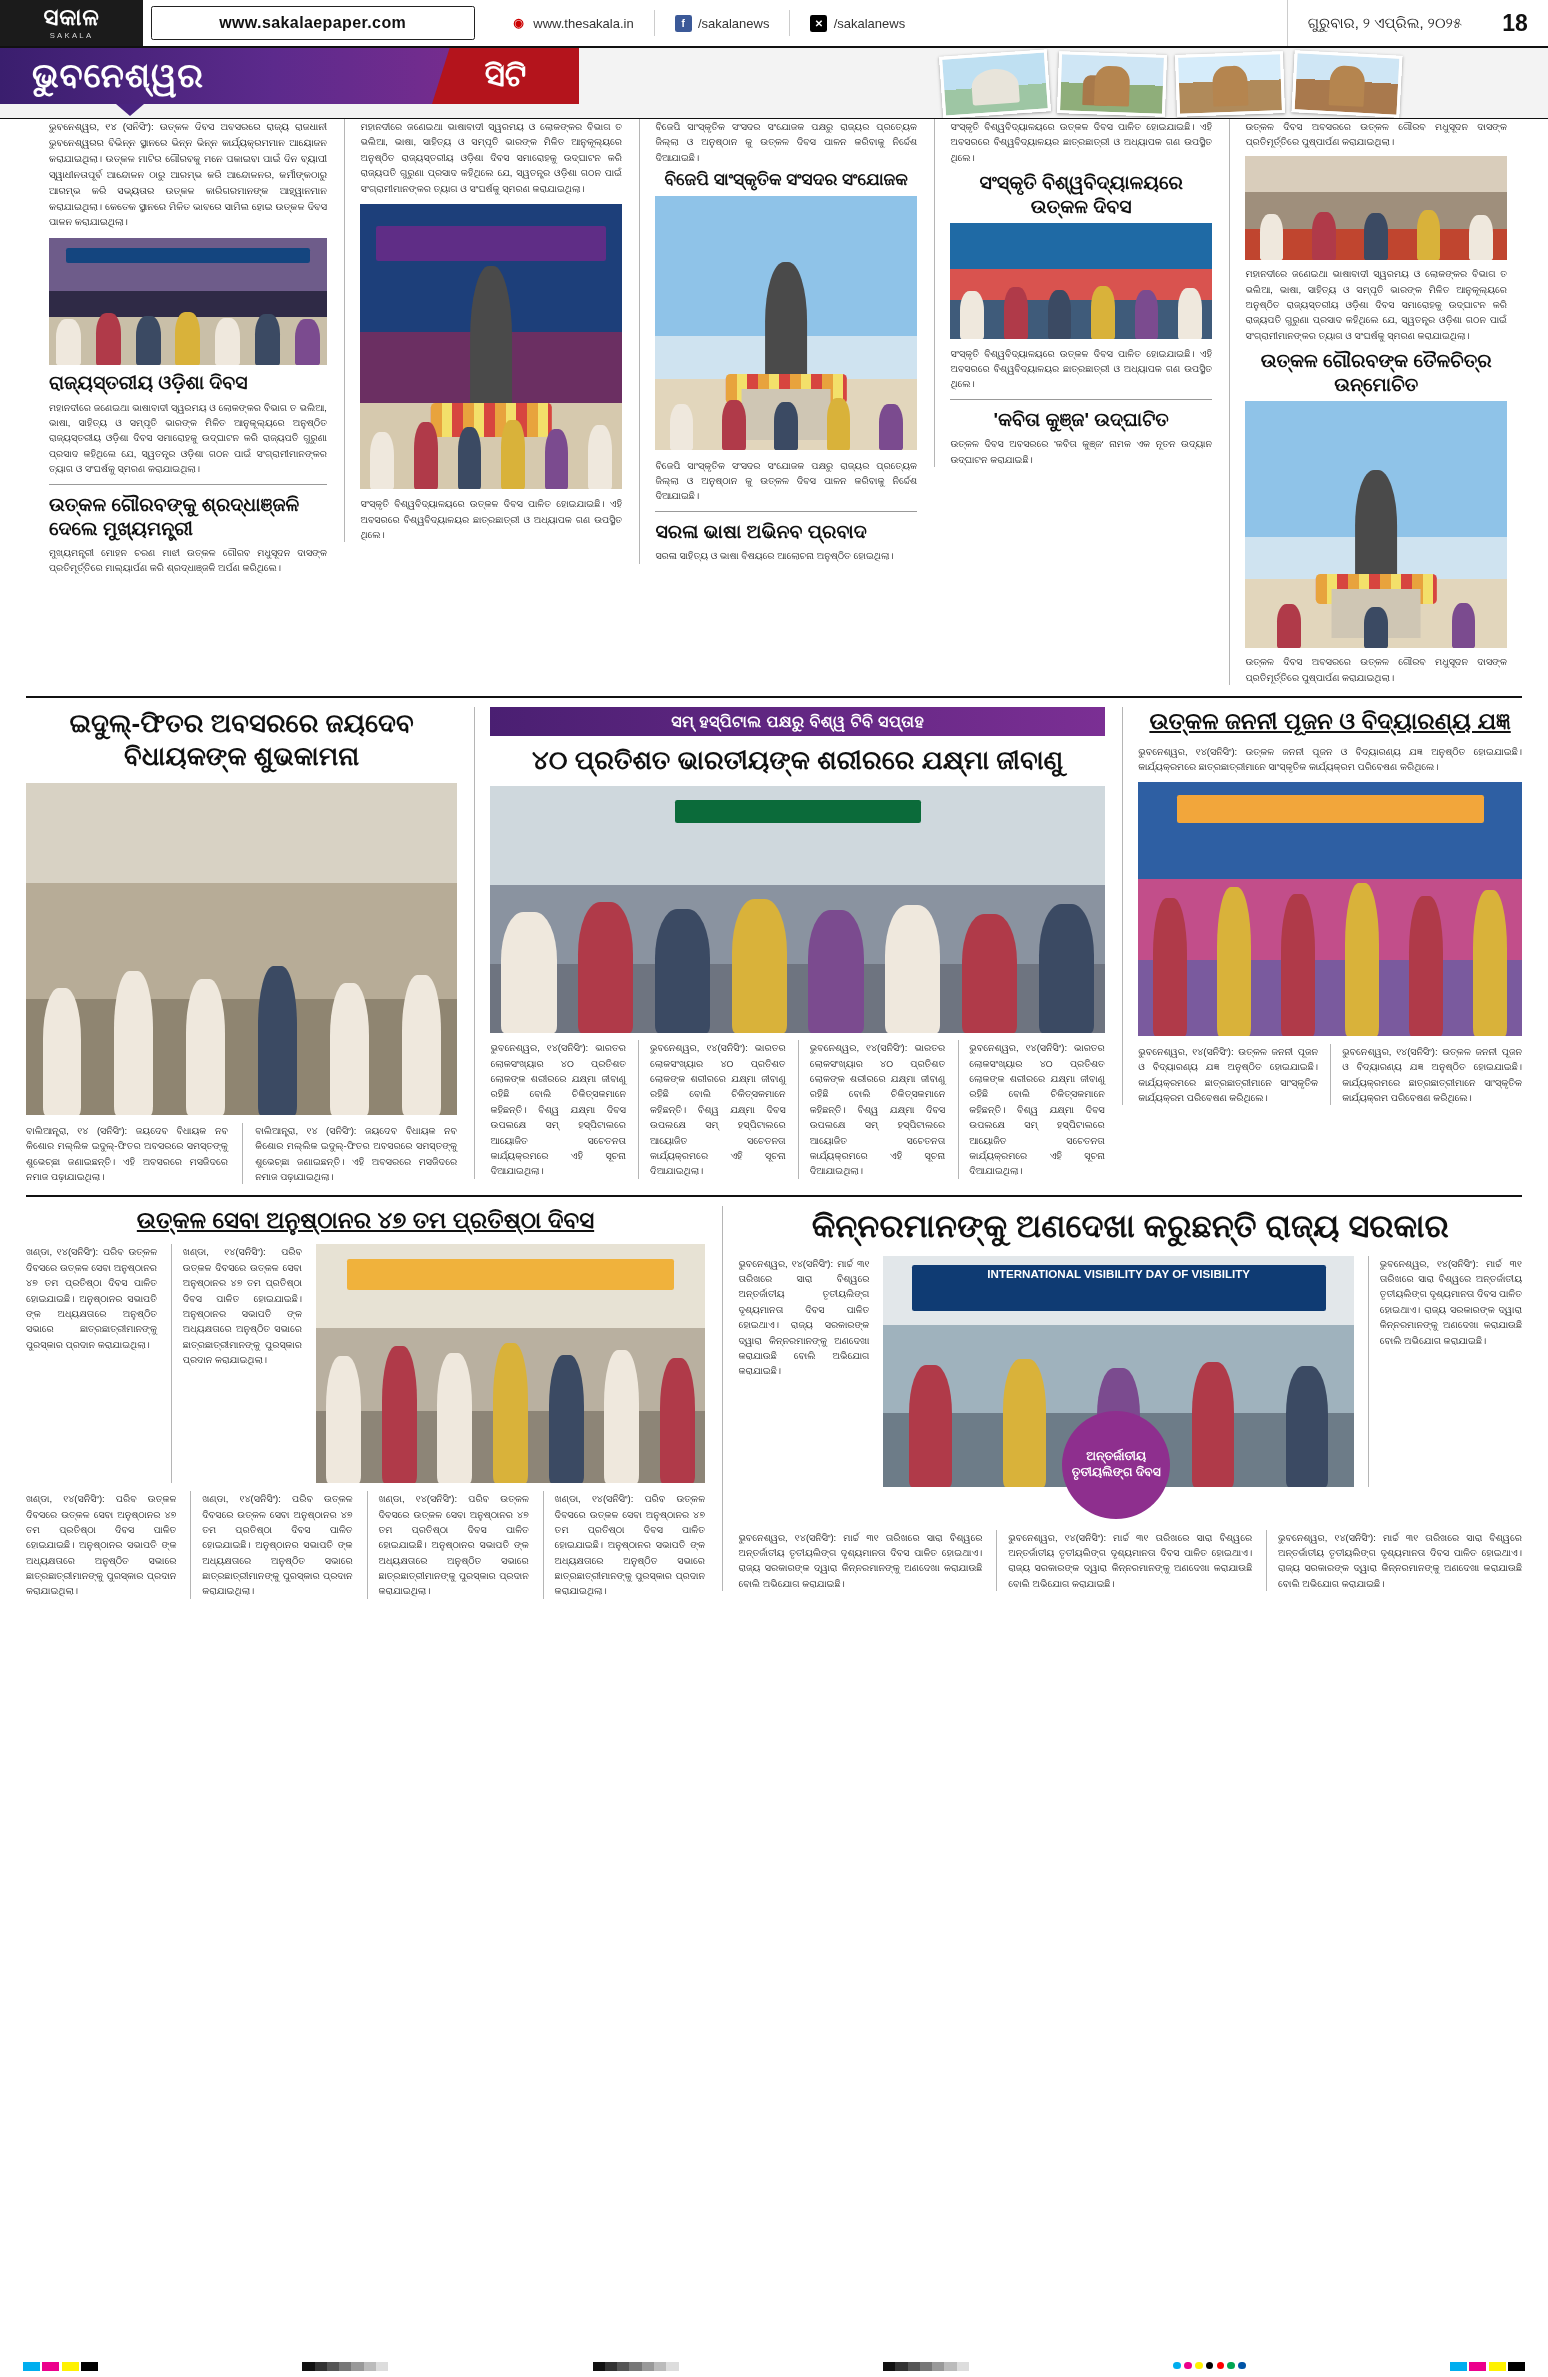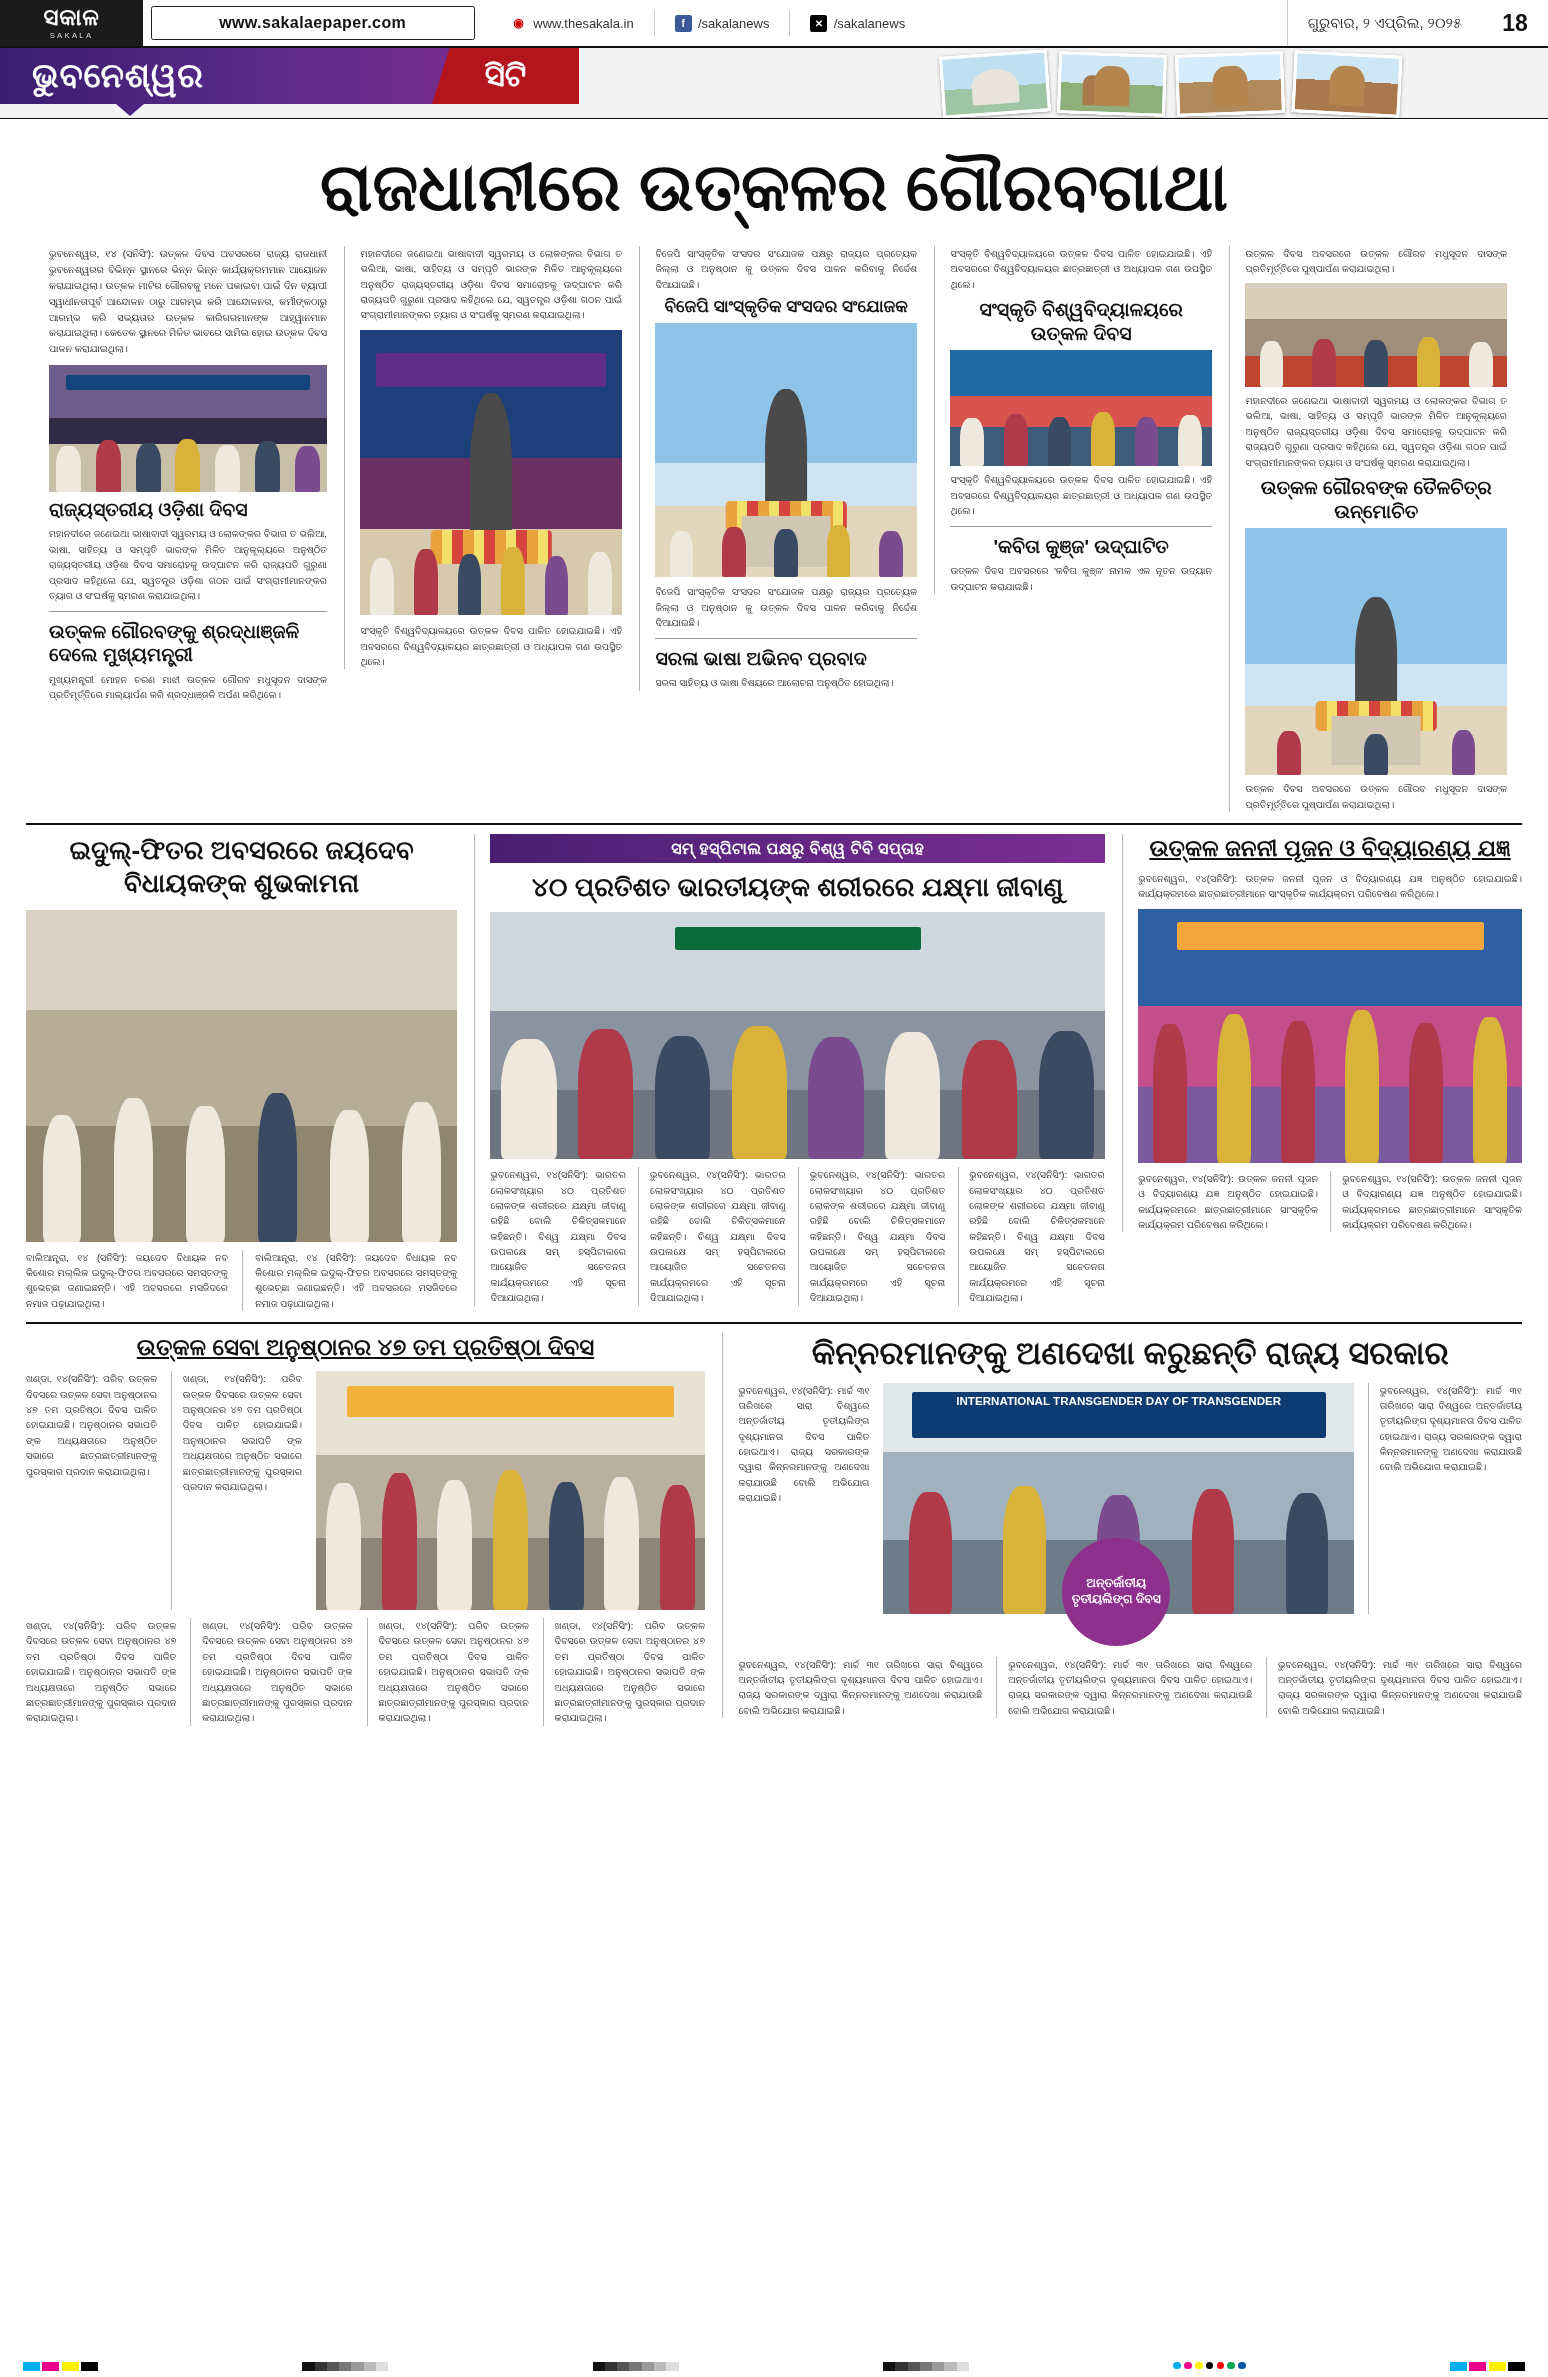--- a/index.html
+++ b/index.html
@@ -179,21 +179,20 @@
         </div>
       <div class="thumb t3">
           <div class="tower"></div>
         </div>
       <div class="thumb t4">
           <div class="tower"></div>
         </div>
     </div>
   </div>
 
-  <div class="headline">ରାଜଧାନୀରେ ଉତ୍କଳର ଗୌରବଗାଥା</div>
 
   <div class="wrap">
 
     <div class="grid" style="align-items:flex-start;margin-left:23px;">
 
       <div style="width:278px;">
         <div class="lead">ଭୁବନେଶ୍ୱର, ୧୪ (ସନିସିଂ): ଉତ୍କଳ ଦିବସ ଅବସରରେ ରାଜ୍ୟ ରାଜଧାନୀ ଭୁବନେଶ୍ୱରର ବିଭିନ୍ନ ସ୍ଥାନରେ ଭିନ୍ନ ଭିନ୍ନ କାର୍ଯ୍ୟକ୍ରମମାନ ଆୟୋଜନ କରାଯାଇଥିଲା। ଉତ୍କଳ ମାଟିର ଗୌରବକୁ ମନେ ପକାଇବା ପାଇଁ ଦିନ ବ୍ୟାପୀ ସ୍ୱାଧୀନତାପୂର୍ବ ଆନ୍ଦୋଳନ ଠାରୁ ଆରମ୍ଭ କରି ଆନ୍ଦୋଳନର, କର୍ମୀଙ୍କଠାରୁ ଆରମ୍ଭ କରି ସଭ୍ୟତାର ଉତ୍କଳ କାରିଗରମାନଙ୍କ ଆହ୍ୱାନମାନ କରାଯାଇଥିଲା। କେତେକ ସ୍ଥାନରେ ମିଳିତ ଭାବରେ ସାମିଲ ହୋଇ ଉତ୍କଳ ଦିବସ ପାଳନ କରାଯାଇଥିଲା।</div>
         <div class="photo ph-meet" style="height:127px;margin-top:7.7px;">
           <div class="banner-strip blue"></div>
           <div class="figs">
@@ -397,21 +396,21 @@
         </div>
       </div>
 
       <div class="vline" style="flex:1;padding-left:15.4px;">
         <div class="sec-head lg">କିନ୍ନରମାନଙ୍କୁ ଅଣଦେଖା କରୁଛନ୍ତି ରାଜ୍ୟ ସରକାର</div>
         <div class="grid" style="gap:14px;margin-top:9.3px;">
           <div class="col-text" style="width:131px;">ଭୁବନେଶ୍ୱର, ୧୪(ସନିସିଂ): ମାର୍ଚ୍ଚ ୩୧ ତାରିଖରେ ସାରା ବିଶ୍ୱରେ ଅନ୍ତର୍ଜାତୀୟ ତୃତୀୟଲିଙ୍ଗ ଦୃଶ୍ୟମାନତା ଦିବସ ପାଳିତ ହୋଇଥାଏ। ରାଜ୍ୟ ସରକାରଙ୍କ ଦ୍ୱାରା କିନ୍ନରମାନଙ୍କୁ ଅଣଦେଖା କରାଯାଉଛି ବୋଲି ଅଭିଯୋଗ କରାଯାଇଛି।</div>
           <div style="flex:1;position:relative;">
             <div class="photo" style="height:231px;background:linear-gradient(#e2e7ea 0 30%,#9fb2bd 30% 68%,#6d7c88 68% 100%);">
               <div class="banner-strip" style="background:#0f3b73;top:4%;left:6%;right:6%;height:20%;"></div>
-              <div style="position:absolute;top:5%;left:8%;right:8%;color:#fff;font-size:11.6px;font-weight:bold;text-align:center;line-height:1.15;">INTERNATIONAL TRANSGENDER DAY OF TRANSGENDER</div>
+              <div style="position:absolute;top:5%;left:8%;right:8%;color:#fff;font-size:11.6px;font-weight:bold;text-align:center;line-height:1.15;">INTERNATIONAL VISIBILITY DAY OF VISIBILITY</div>
               <div class="figs" style="height:66%">
                 <div class="fig r" style="height:80%"></div>
                   <div class="fig y" style="height:84%"></div>
                 <div class="fig p" style="height:78%"></div>
                   <div class="fig r" style="height:82%"></div>
                 <div class="fig d" style="height:79%"></div>
               </div>
             </div>
             <div style="position:absolute;left:38%;bottom:-32px;width:108px;height:108px;border-radius:50%;
                         background:#8e2f8e;color:#fff;display:flex;align-items:center;justify-content:center;

